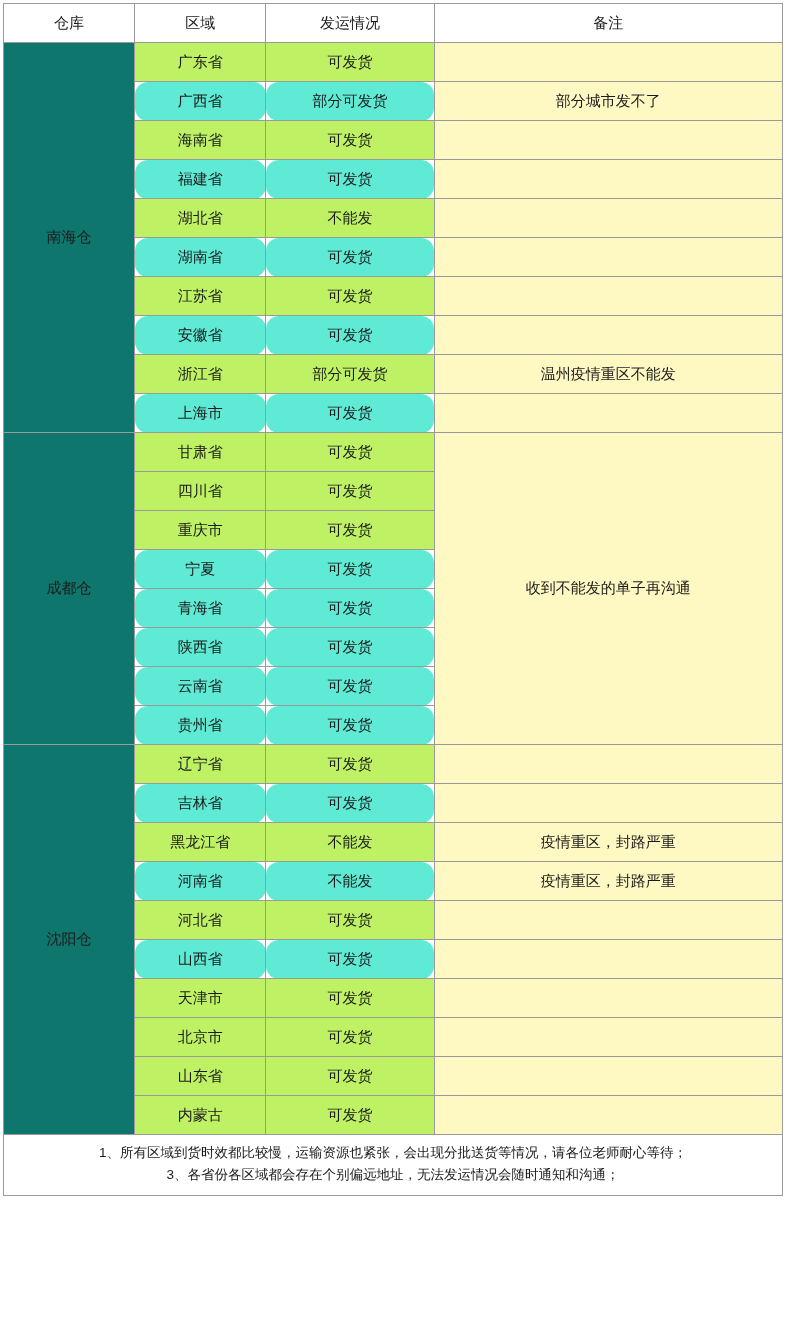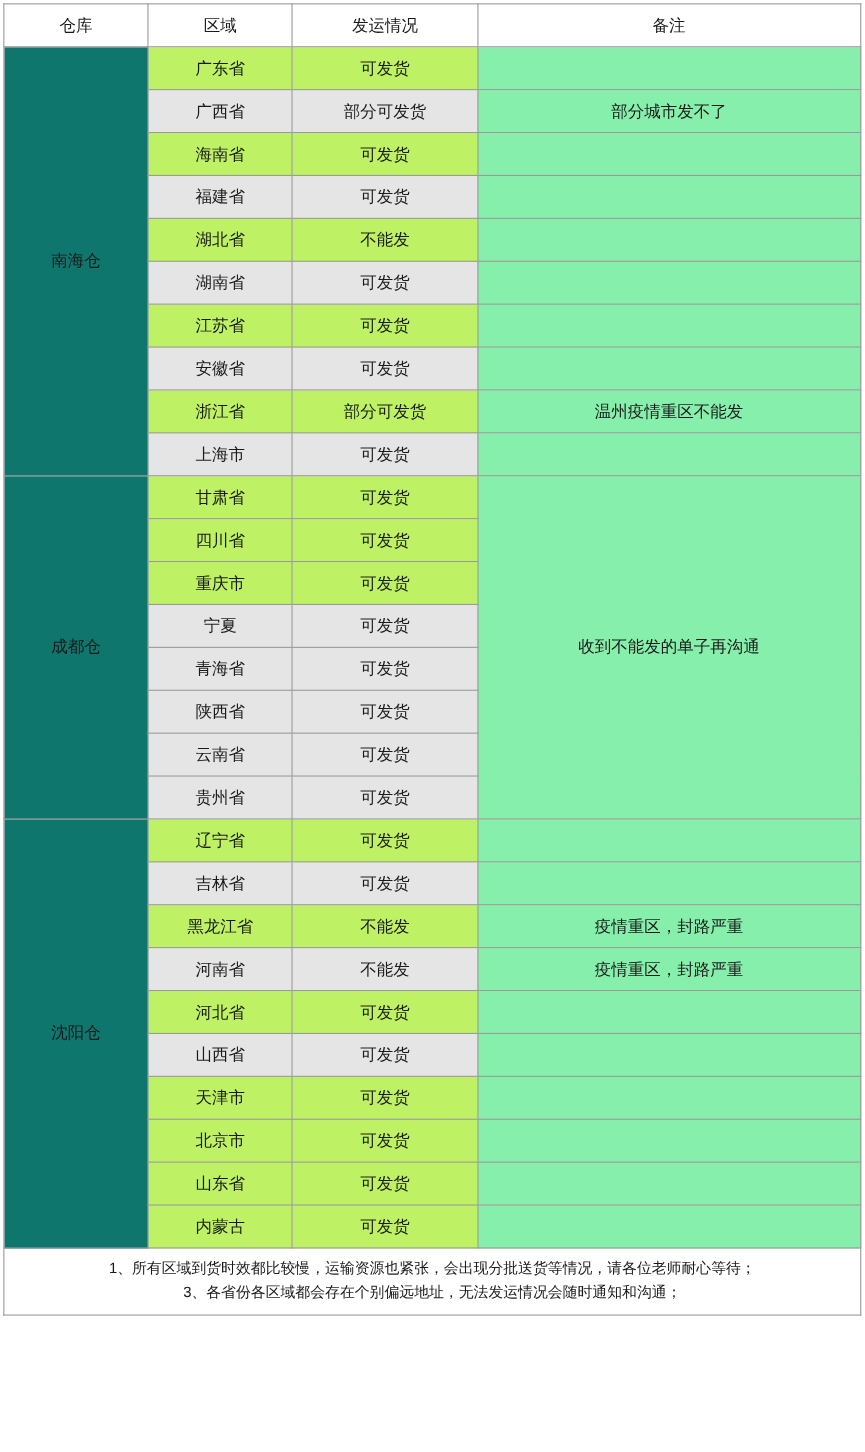--- a/index.html
+++ b/index.html
@@ -36,27 +36,27 @@
   thead th {
     background: #ffffff;
     height: 34px;
     font-size: 15px;
   }
   col.c-warehouse { width: 131px; }
   col.c-region    { width: 131px; }
   col.c-status    { width: 168px; }
   col.c-note      { width: 348px; }
 
-  td.shade { background: #e5e5e5; }
+  td.shade { background: #5eead4; border-radius: 13px; }
   td.plain { background: #bef264; }
   td.warehouse-cell {
     background: #0f766e;
     font-size: 15px;
   }
-  td.note-cell { background: #86efac; }
+  td.note-cell { background: #fef9c3; }
 
   .footer-box {
     width: 780px;
     margin: 0 3px 3px 3px;
     border: 1px solid #9a9a9a;
     border-top: none;
     padding: 7px 9px 9px 9px;
     font-size: 13.5px;
     line-height: 1.62;
     color: #1a1a1a;

